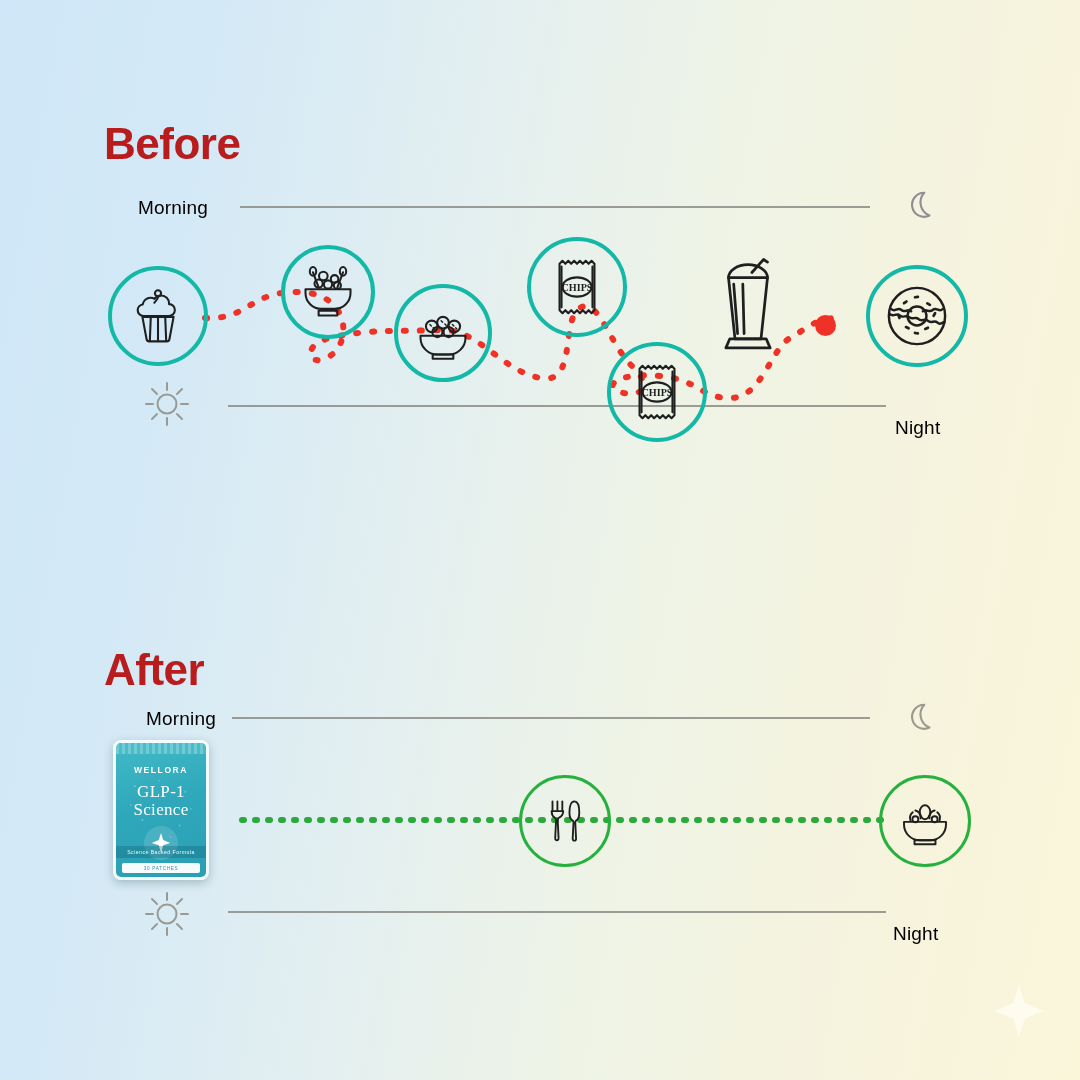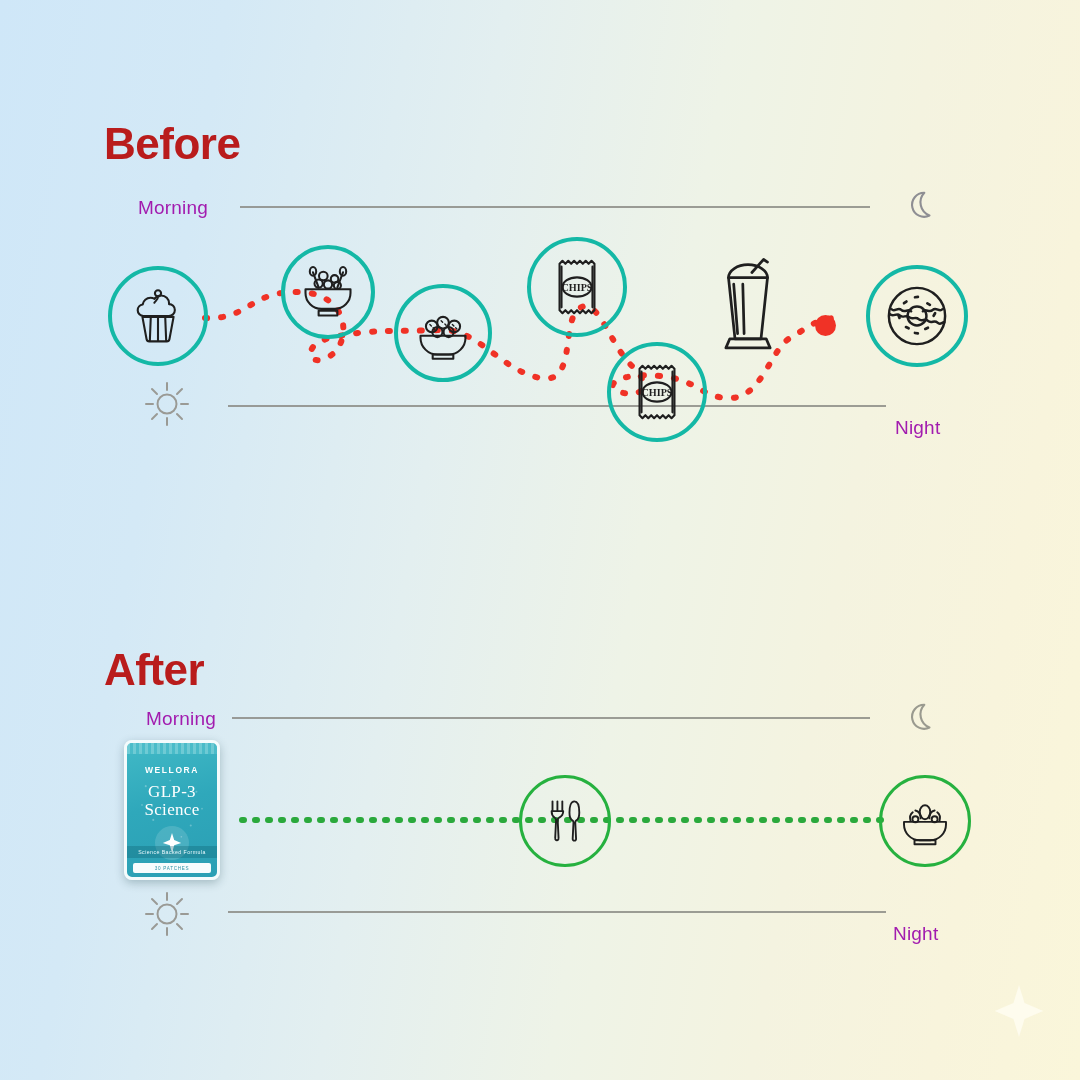--- a/index.html
+++ b/index.html
@@ -16,21 +16,21 @@
   
   .heading {
     position:absolute; font-size:44px; font-weight:bold;
     color:#b91c1c; letter-spacing:-0.5px; line-height:1;
   }
   #before-heading { left:104px; top:122px; }
   #after-heading  { left:104px; top:648px; }
 
   
   .rowlabel {
-    position:absolute; font-size:19px; color:#a21caf;
+    position:absolute; font-size:19px; color:#000000;
     letter-spacing:0.2px; white-space:nowrap;
   }
   .rule {
     position:absolute; height:2px; background:#8c8c86; opacity:.85;
   }
   .edge-icon { position:absolute; }
 
   
   .node { position:absolute; border-radius:50%; display:flex;
           align-items:center; justify-content:center; }
@@ -38,21 +38,21 @@
   .node.green { border:3px solid #26b13f; }
   .node.bare  { border:none; }
 
   .dot-marker { position:absolute; border-radius:50%; background:#f03226; }
 
   
   #corner-sparkle { position:absolute; right:32px; bottom:36px; opacity:.85; }
 
   
   #product-pouch {
-    position:absolute; left:124px; top:740px; width:96px; height:140px;
+    position:absolute; left:113px; top:740px; width:96px; height:140px;
     border-radius:8px; overflow:hidden;
     background:linear-gradient(165deg,#41b9c6 0%,#2fa8bb 45%,#2b9fb4 100%);
     box-shadow:0 3px 10px rgba(20,60,70,.28);
     border:3px solid #f4fbfc;
     display:flex; flex-direction:column; align-items:center;
   }
   #product-pouch .seam {
     width:100%; height:11px; flex:0 0 11px;
     background:repeating-linear-gradient(90deg,#7fd2da 0 3px,#4fbecb 3px 6px);
     opacity:.75;
@@ -275,21 +275,21 @@
           <circle cx="68" cy="88" r="1.1"></circle>
         <circle cx="16" cy="66" r=".9"></circle>
           <circle cx="80" cy="70" r=".9"></circle>
         <circle cx="46" cy="40" r=".9"></circle>
           <circle cx="58" cy="100" r=".9"></circle>
       </g>
     </svg>
     <div class="seam"></div>
     <div id="pouch-brand">WELLORA</div>
     <div id="pouch-title">
-      <span>GLP-3</span><br>
+      <span>GLP-1</span><br>
       <span>Science</span>
     </div>
     <div id="pouch-sparkle-badge">
       <svg width="22" height="22" viewBox="0 0 24 24">
         <path d="M12 1l2.4 7.6L22 12l-7.6 2.4L12 23l-2.4-8.6L2 12l7.6-3.4z" fill="#ffffff"></path>
       </svg>
     </div>
     <div id="pouch-claim">Science Backed Formula</div>
     <div id="pouch-count">30 PATCHES</div>
   </div>

